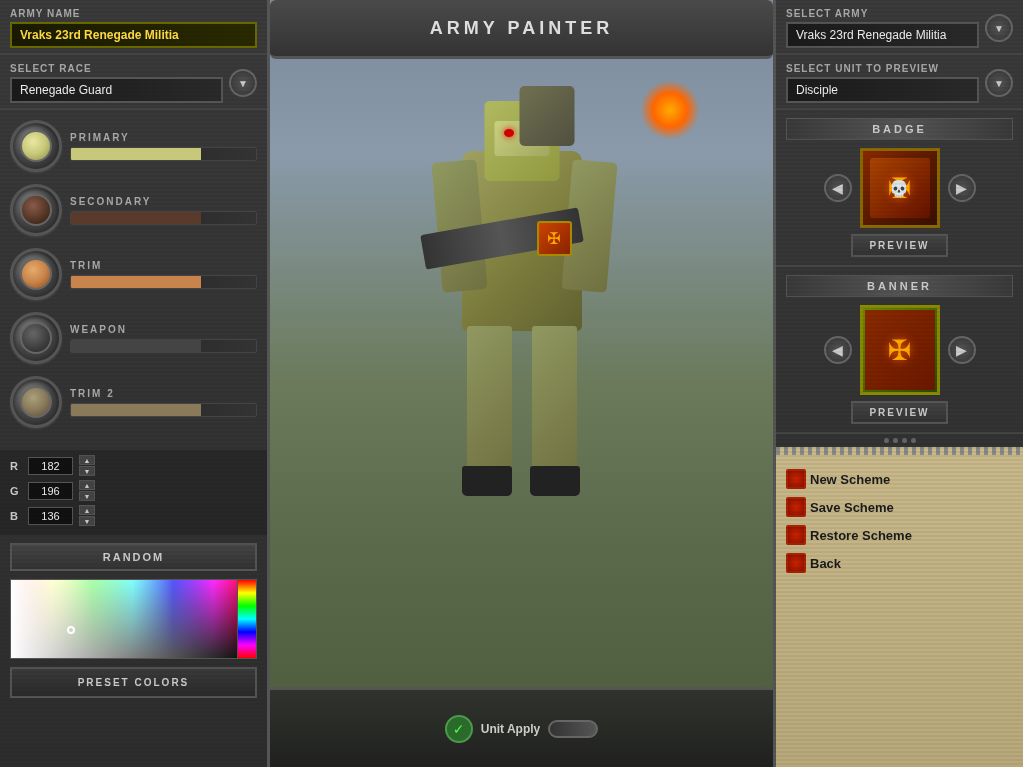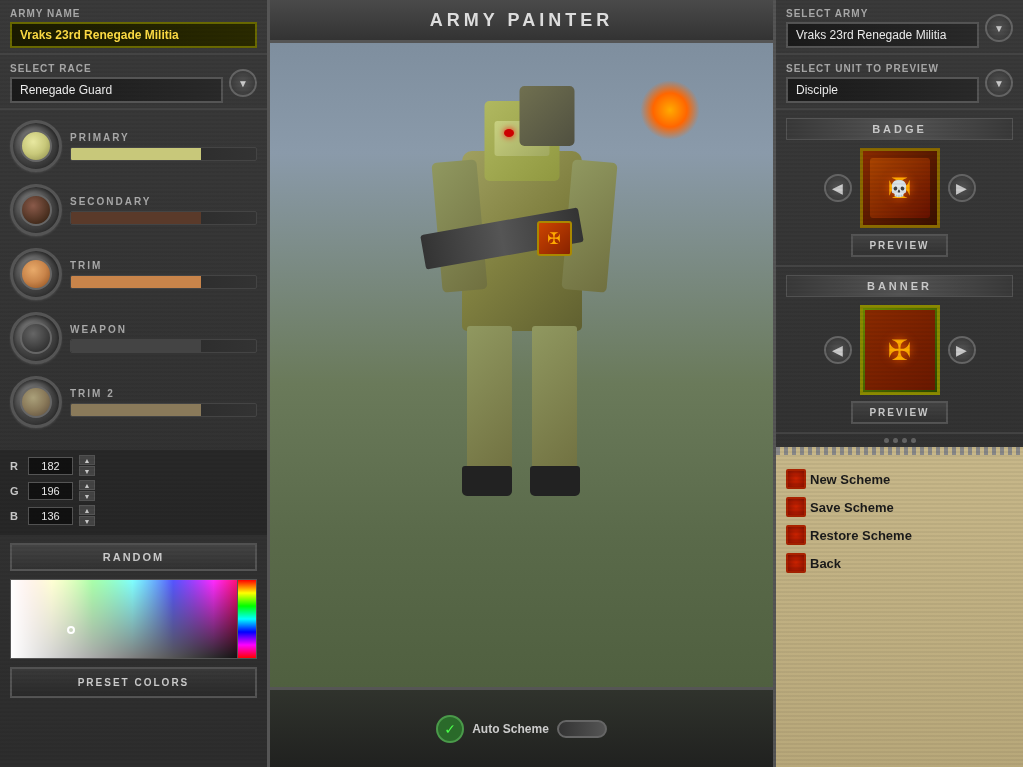--- a/index.html
+++ b/index.html
@@ -328,27 +328,28 @@
       position: relative;
       z-index: 5;
     }
 
     
     .title-bar {
       position: absolute;
       top: 0;
       left: 0;
       right: 0;
-      height: 43px;
+      height: 59px;
       background: linear-gradient(180deg, #4a4a4a 0%, #333 100%);
       border-bottom: 3px solid #555;
       display: flex;
       align-items: center;
       justify-content: center;
       z-index: 20;
+      border-radius: 6px;
     }
 
     .title-text {
       color: #ddd;
       font-size: 18px;
       font-weight: bold;
       letter-spacing: 4px;
       text-transform: uppercase;
     }
 
@@ -788,21 +789,21 @@
           <span style="font-size:16px;color:#ffaa00;">✠</span>
         </div>
       </div>
     </div>
 
     <div class="bottom-controls">
       <div class="auto-apply-wrap">
         <div class="check-icon">
           <span>✓</span>
         </div>
-        <span class="auto-apply-label">Auto Scheme</span>
+        <span class="auto-apply-label">Unit Apply</span>
         <div class="auto-apply-track"></div>
       </div>
     </div>
   </div>
 
   <div class="right-panel">
 
     <div class="select-army-section">
       <div class="select-army-wrap">
         <div class="section-label">Select Army</div>

